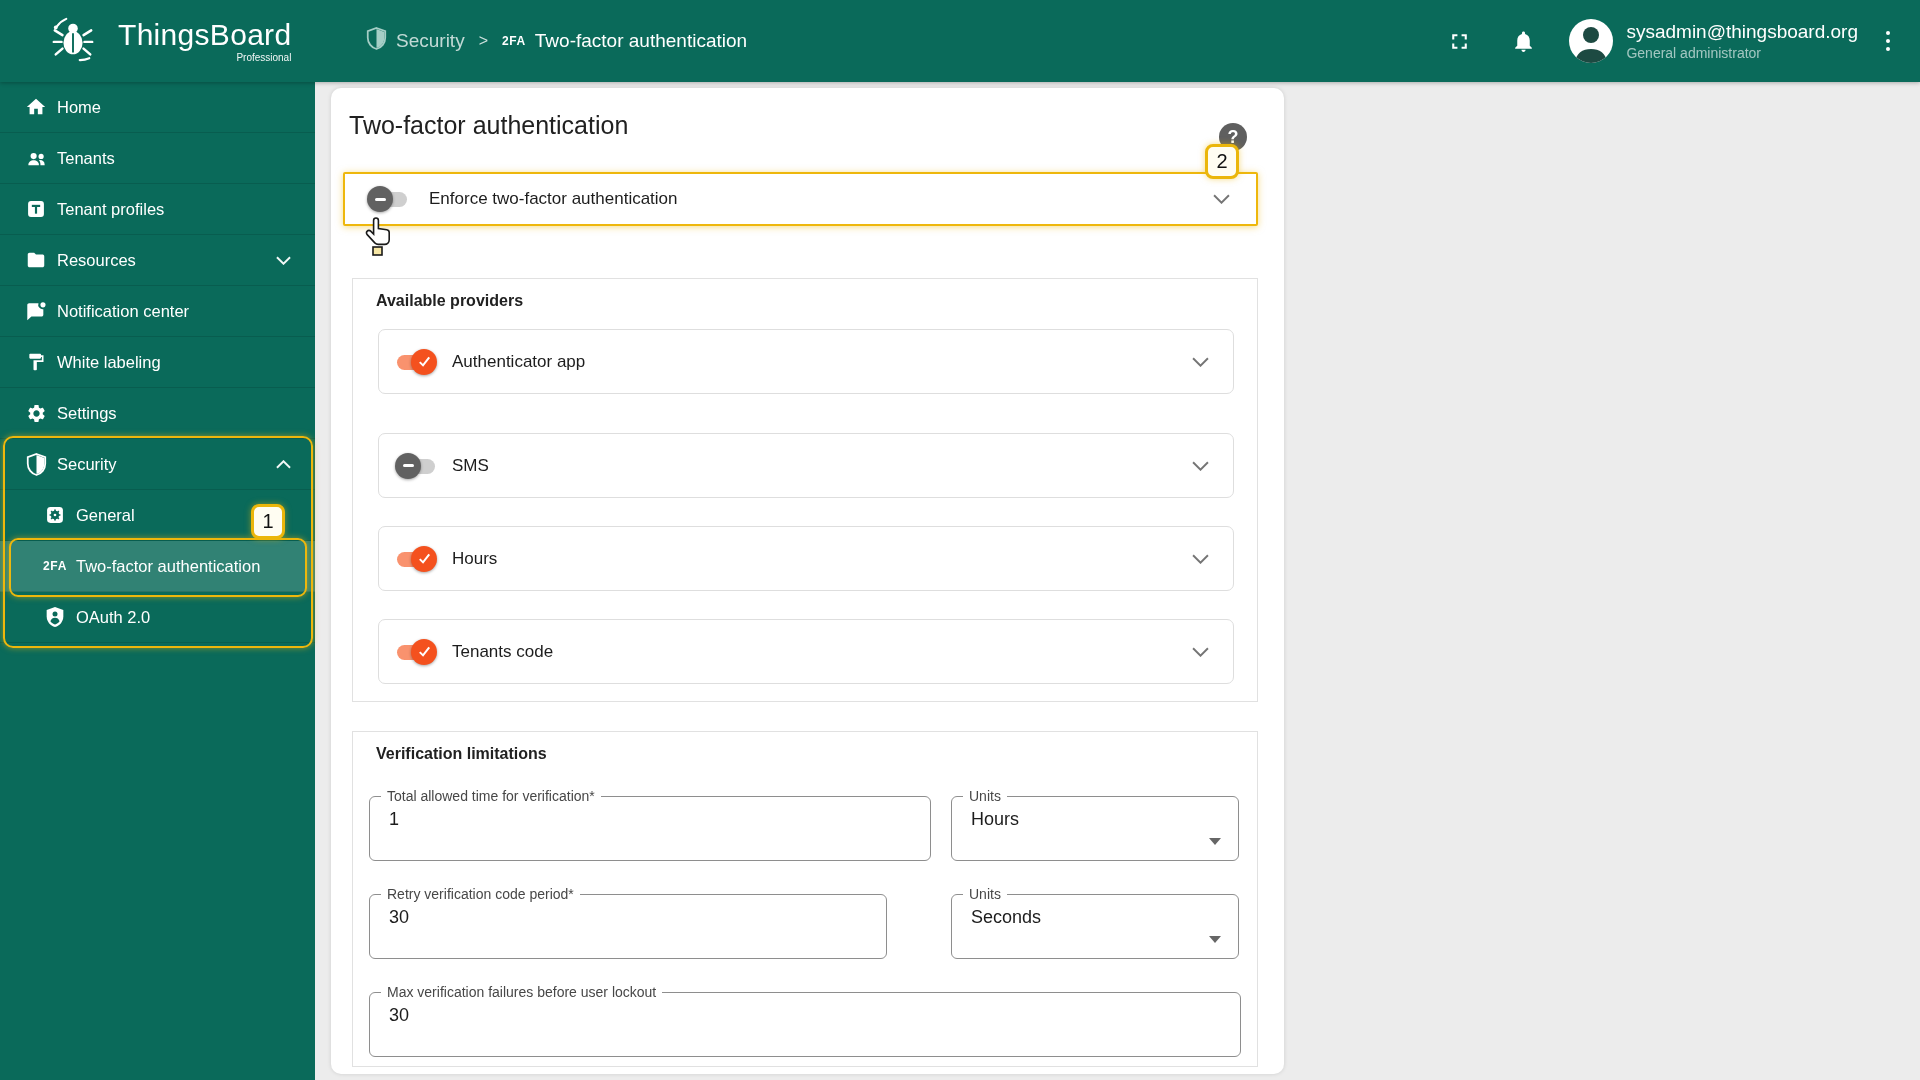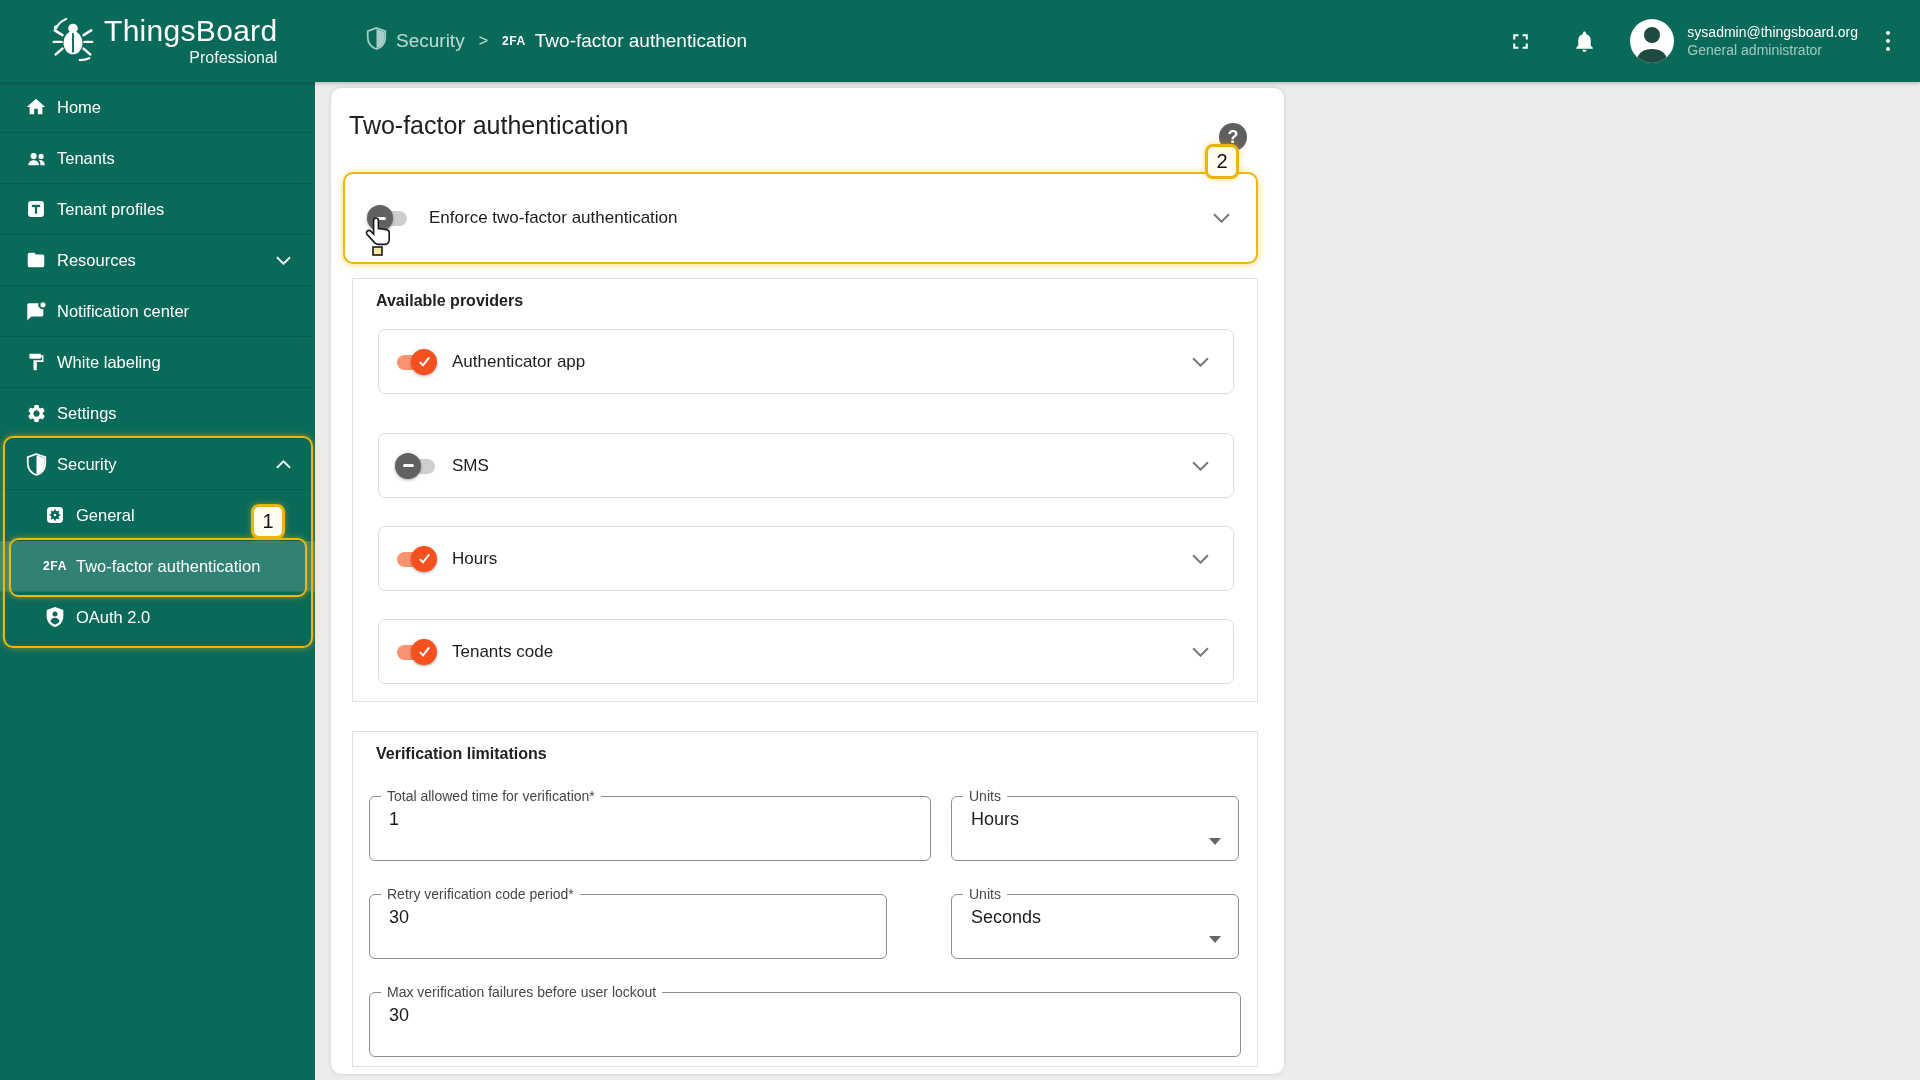--- a/index.html
+++ b/index.html
@@ -1,35 +1,35 @@
 <!DOCTYPE html>
 <html><head>
 <meta charset="utf-8">
 <style>
   html,body{margin:0;padding:0;background:#ECECEC;font-family:"Liberation Sans",sans-serif;}
   .stage{position:relative;width:1920px;height:1080px;overflow:hidden;background:#ECECEC;}
 
   
   .header{position:absolute;top:0;left:0;width:1920px;height:82px;background:#0A6A5A;
           display:flex;align-items:center;z-index:30;box-shadow:0 1px 4px rgba(0,0,0,.28);}
-  .logo{display:flex;align-items:center;gap:8px;margin-left:50px;}
+  .logo{display:flex;align-items:center;gap:22px;margin-left:50px;}
   .logo-text{display:flex;flex-direction:column;}
   .logo-title{font-size:30px;color:#fff;font-weight:400;letter-spacing:.3px;line-height:1.05;}
-  .logo-sub{font-size:16px;color:rgba(255,255,255,.95);text-align:right;margin-top:2px;}
+  .logo-sub{font-size:10px;color:rgba(255,255,255,.95);text-align:right;margin-top:2px;}
   .breadcrumb{position:absolute;left:366px;top:0;height:82px;display:flex;align-items:center;gap:14px;}
   .bc-section{display:flex;align-items:center;gap:9px;color:rgba(255,255,255,.75);font-size:19px;cursor:pointer;}
   .bc-sep{color:rgba(255,255,255,.8);font-size:16px;}
   .bc-page{display:flex;align-items:center;gap:9px;color:#fff;font-size:19px;}
   .glyph-2fa{font-size:12px;font-weight:700;letter-spacing:.6px;}
   .header-right{margin-left:auto;display:flex;align-items:center;margin-right:26px;}
   .hbtn{width:28px;height:28px;display:flex;align-items:center;justify-content:center;cursor:pointer;}
   .hbtn.bell{margin-left:36px;}
   .avatar{width:44px;height:44px;border-radius:50%;background:#fff;margin-left:32px;display:flex;align-items:flex-end;justify-content:center;overflow:hidden;cursor:pointer;}
   .user-block{margin-left:13px;display:flex;flex-direction:column;line-height:1.3;}
-  .user-email{font-size:14px;color:#fff;}
+  .user-email{font-size:19px;color:#fff;}
   .user-role{font-size:14px;color:rgba(255,255,255,.62);}
   .dots{margin-left:24px;display:flex;flex-direction:column;gap:4px;cursor:pointer;padding:4px;}
   .dots i{width:4px;height:4px;border-radius:50%;background:#fff;}
 
   
   .sidebar{position:absolute;top:82px;left:0;width:315px;height:998px;background:#0A6A5A;z-index:10;}
   .side-item{height:51px;display:flex;align-items:center;color:#fff;font-size:16.5px;font-weight:500;
              border-bottom:1px solid rgba(0,0,0,.12);position:relative;cursor:pointer;box-sizing:border-box;}
   .side-item .ic{width:24px;height:24px;margin-left:24px;margin-right:9px;display:flex;align-items:center;justify-content:center;flex:none;}
   .side-item.sub .ic{margin-left:43px;}
@@ -45,21 +45,21 @@
   .badge-1{left:251px;top:422px;}
 
   
   .content{position:absolute;top:82px;left:315px;width:1605px;height:998px;background:#ECECEC;}
   .card{position:absolute;left:16px;top:6px;width:953px;height:986px;background:#fff;border-radius:10px;
         box-shadow:0 0 4px rgba(0,0,0,.13);}
   .page-title{position:absolute;left:18px;top:23px;font-size:25px;color:#212121;}
   .help-btn{position:absolute;left:888px;top:35px;width:28px;height:28px;border-radius:50%;background:#5F5F5F;
             color:#fff;display:flex;align-items:center;justify-content:center;font-size:18px;font-weight:700;cursor:pointer;}
   .badge-2{left:874px;top:56px;}
-  .enforce{position:absolute;left:12px;top:84px;width:915px;height:92px;border:2px solid #EEB70C;border-radius:10px;
+  .enforce{position:absolute;left:12px;top:84px;width:915px;height:54px;border:2px solid #EEB70C;border-radius:2px;
            box-shadow:0 1px 7px rgba(238,183,12,.5);display:flex;align-items:center;padding:0 26px 0 22px;
            box-sizing:border-box;background:#fff;cursor:pointer;}
   .row-lbl{margin-left:20px;font-size:17px;color:#1d1d1d;}
   .chev-end{margin-left:auto;display:flex;}
   .cursor{position:absolute;left:34px;top:128px;z-index:28;}
 
   .section{position:absolute;left:21px;width:906px;border:1px solid #E1E1E1;border-radius:0;box-sizing:border-box;background:#fff;}
   .sec-providers{top:190px;height:424px;}
   .sec-limits{top:643px;height:336px;}
   .sec-head{position:absolute;left:23px;top:13px;font-size:16px;font-weight:700;color:#212121;}

